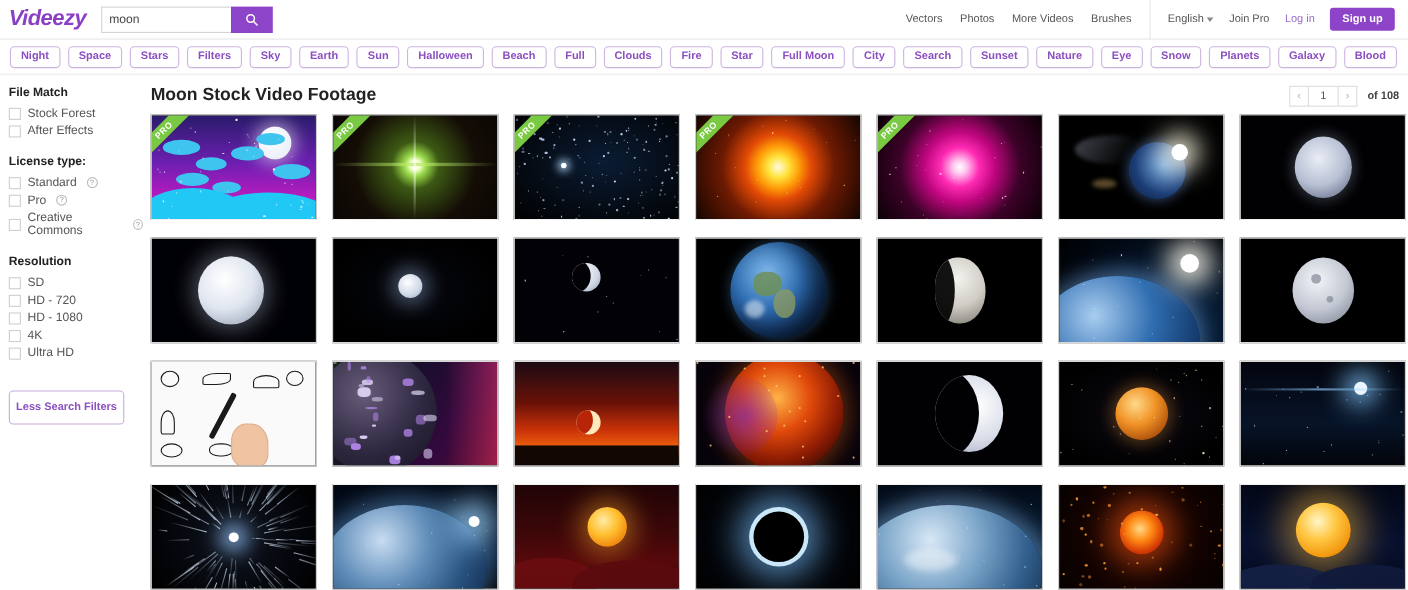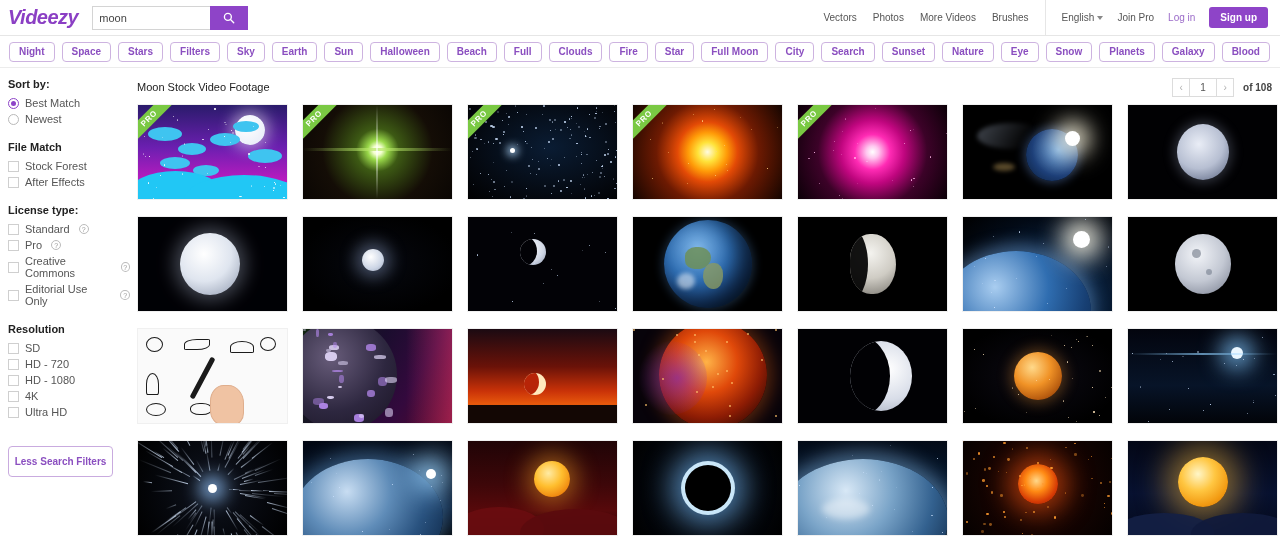--- a/index.html
+++ b/index.html
@@ -121,21 +121,21 @@
     font-size: 10px; font-weight: bold; cursor: pointer;
     font-family: "Liberation Sans", sans-serif;
   }
 
   
   .results { flex: 1; padding: 8px 8px 0 7px; min-width: 0; }
   .results-head {
     display: flex; align-items: center;
     height: 22px; margin-bottom: 6px;
   }
-  .res-title { font-size: 11px; font-weight: normal; color: #222; }
+  .res-title { font-size: 16px; font-weight: bold; color: #222; }
   .res-sub { font-size: 11px; color: #555; margin-left: 4px; }
   .res-sub b { color: #222; }
   .pager { margin-left: auto; display: flex; align-items: center; }
   .pg-btn {
     width: 18px; height: 19px; border: 1px solid #dcdcdc;
     background: #fff; color: #b0b0b0; font-size: 10px;
     display: flex; align-items: center; justify-content: center;
     cursor: pointer;
   }
   .pg-num {
@@ -231,31 +231,20 @@
     <a class="tag-pill" href="#">Snow</a>
     <a class="tag-pill" href="#">Planets</a>
     <a class="tag-pill" href="#">Galaxy</a>
     <a class="tag-pill" href="#">Blood</a>
   </div>
 
 <div class="page">
 
   <div class="sidebar">
 
-    <div class="filter-group">
-      <div class="filter-title">Sort by:</div>
-      <div class="filter-row">
-        <span class="radio on"></span>
-        <span class="filter-label">Best Match</span>
-      </div>
-      <div class="filter-row">
-        <span class="radio"></span>
-        <span class="filter-label">Newest</span>
-      </div>
-    </div>
 
     <div class="filter-group">
       <div class="filter-title">File Match</div>
       <div class="filter-row">
         <span class="checkbox"></span>
         <span class="filter-label">Stock Forest</span>
       </div>
       <div class="filter-row">
         <span class="checkbox"></span>
         <span class="filter-label">After Effects</span>
@@ -270,25 +259,20 @@
         <span class="help-icon">?</span>
       </div>
       <div class="filter-row">
         <span class="checkbox"></span>
         <span class="filter-label">Pro</span>
         <span class="help-icon">?</span>
       </div>
       <div class="filter-row">
         <span class="checkbox"></span>
         <span class="filter-label">Creative Commons</span>
-        <span class="help-icon">?</span>
-      </div>
-      <div class="filter-row">
-        <span class="checkbox"></span>
-        <span class="filter-label">Editorial Use Only</span>
         <span class="help-icon">?</span>
       </div>
     </div>
 
     <div class="filter-group">
       <div class="filter-title">Resolution</div>
       <div class="filter-row">
         <span class="checkbox"></span>
         <span class="filter-label">SD</span>
       </div>

